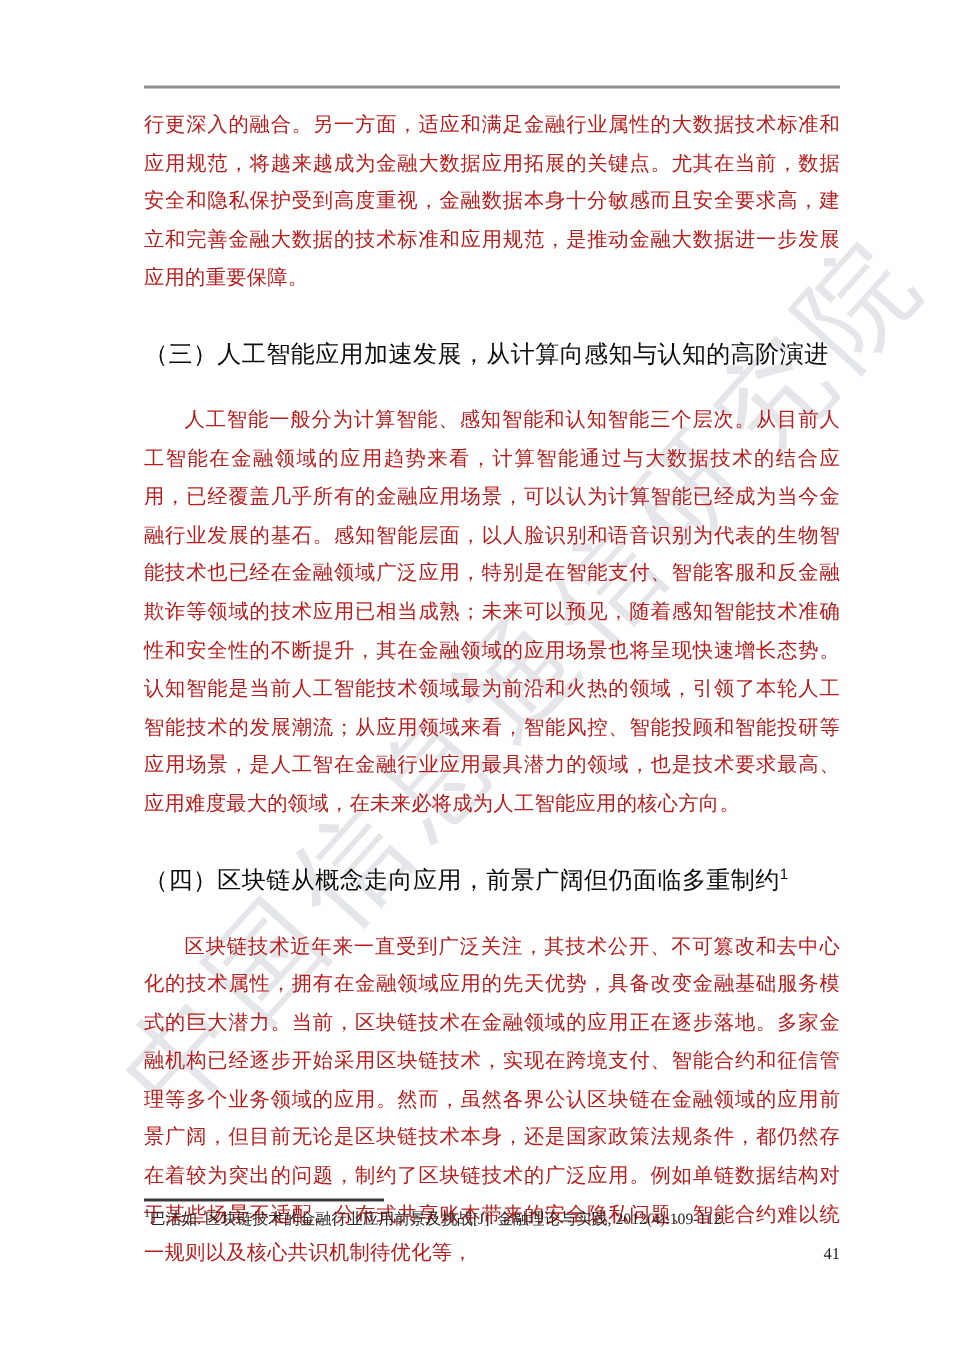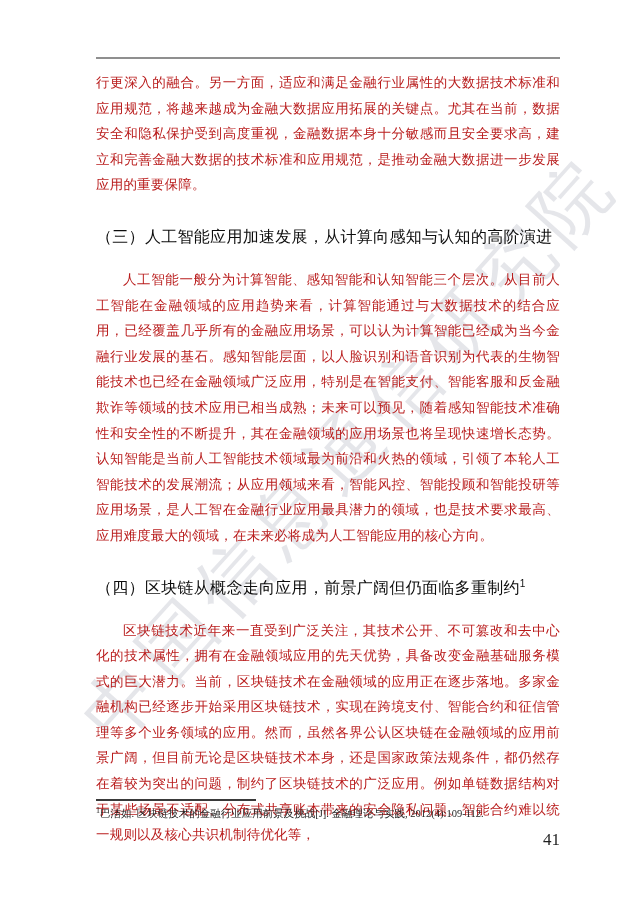--- a/index.html
+++ b/index.html
@@ -89,21 +89,21 @@
   .footnote sup {
     font-size: 8px;
     line-height: 0;
   }
   .page-number {
     position: absolute;
     left: 96px;
     top: 830px;
     width: 464px;
     text-align: right;
-    font-size: 17px;
+    font-size: 11px;
     color: #1f1f1f;
   }
 </style>
 </head>
 <body>
 
 <div class="sheet">
 
   <div class="header-rule"></div>
 

